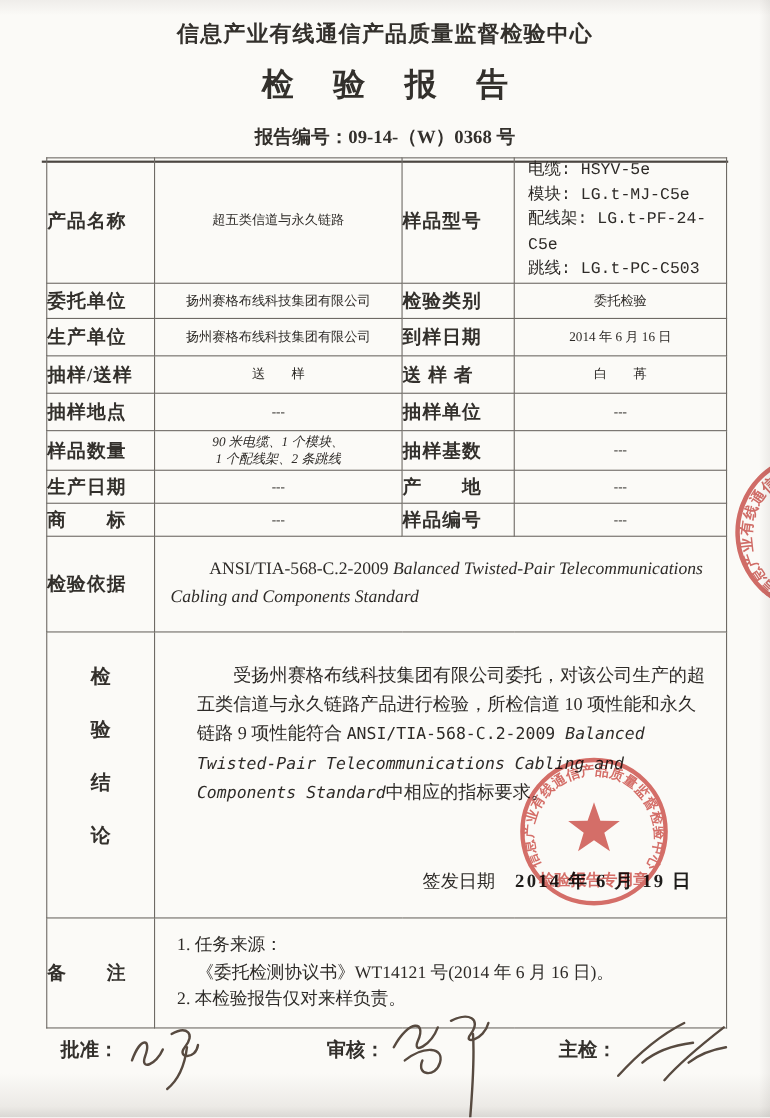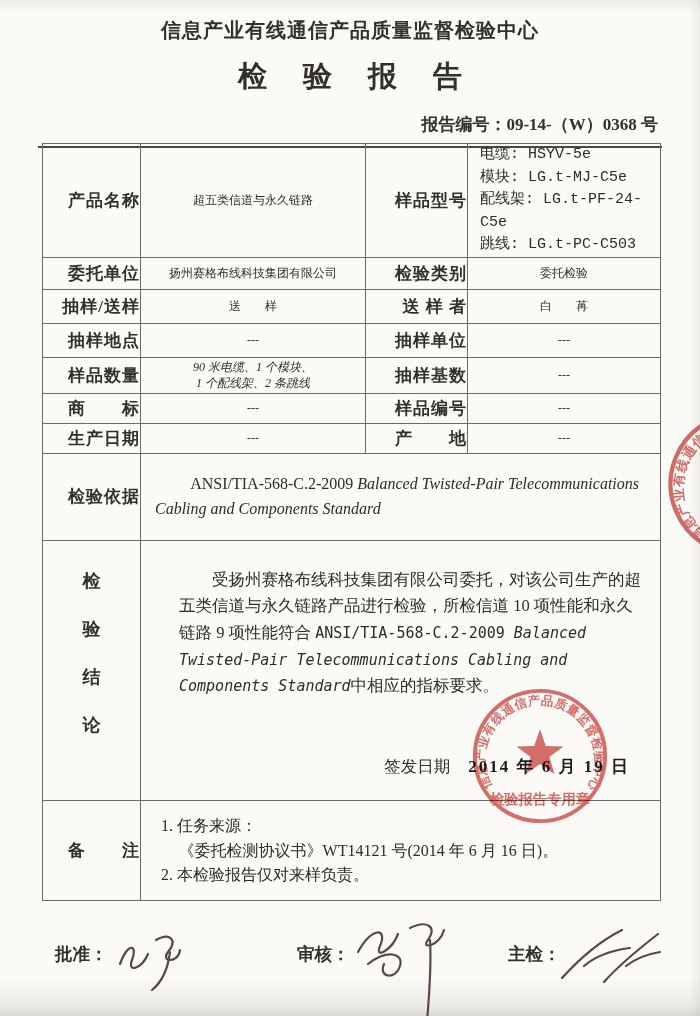--- a/index.html
+++ b/index.html
@@ -12,30 +12,30 @@
       #fbfaf7;
   }
   .edge-shade { position:absolute; right:0; top:0; width:10px; height:100%;
     background:linear-gradient(90deg, rgba(0,0,0,0) 0%, rgba(120,115,110,.10) 100%);
     pointer-events:none; }
 
   
   .org { margin-top:17px; text-align:center; font-size:20px; font-weight:700; letter-spacing:1px; color:#33302c; }
   .title { margin-top:13px; text-align:center; font-size:29px; font-weight:700;
     letter-spacing:36px; text-indent:36px; color:#33302c; }
-  .report-line { margin:16px 42px 0 42px; display:flex; justify-content:flex-end;
+  .report-line { margin:16px 42px 0 42px; display:flex; justify-content:center;
     font-size:17px; font-weight:700; color:#33302c; }
   .pages span { margin-left:18px; }
   .rule { margin:10px 38px 0 38px; border-bottom:2px solid #4b4641; }
 
   
   table { position:absolute; left:42px; top:143px; width:618px;
     border-collapse:collapse; table-layout:fixed; }
   td { border:1px solid #6e6a65; font-size:17px; vertical-align:middle; }
-  td.lbl { font-weight:700; text-align:right; letter-spacing:1px; color:#33302c; }
+  td.lbl { font-weight:700; text-align:left; letter-spacing:1px; color:#33302c; }
   td.val { text-align:center; font-size:12px; }
   .model-cell { text-align:left; padding-left:12px; font-size:15px; line-height:1.5;
     font-family:Liberation Mono, monospace; }
   .qty-cell { line-height:1.35; font-size:16px;font-style:italic; }
   .basis-cell { padding:10px 16px 10px 14px; font-size:16px; line-height:1.55; text-indent:2.2em; }
   .basis-cell .lat { font-family:"Liberation Serif", serif; }
   .basis-cell i { font-family:"Liberation Serif", serif; }
   .vlabel { display:flex; flex-direction:column; align-items:center; justify-content:center;
     gap:24px; height:100%; padding-bottom:34px; font-weight:700; font-size:18px; color:#33302c; }
   .concl-cell { position:relative; vertical-align:top; padding:26px 16px 0 18px;
@@ -91,20 +91,26 @@
         <div>跳线: LG.t-PC-C503</div>
       </td>
     </tr>
     <tr style="height:32px">
       <td class="lbl">委托单位</td>
       <td class="val">扬州赛格布线科技集团有限公司</td>
       <td class="lbl">检验类别</td>
       <td class="val">委托检验</td>
     </tr>
     <tr style="height:34px">
+      <td class="lbl">生产单位</td>
+      <td class="val">扬州赛格布线科技集团有限公司</td>
+      <td class="lbl">到样日期</td>
+      <td class="val">2014 年 6 月 16 日</td>
+    </tr>
+    <tr style="height:34px">
       <td class="lbl">抽样/送样</td>
       <td class="val">送　　样</td>
       <td class="lbl">送 样 者</td>
       <td class="val">白　　苒</td>
     </tr>
     <tr style="height:34px">
       <td class="lbl">抽样地点</td>
       <td class="val">---</td>
       <td class="lbl">抽样单位</td>
       <td class="val">---</td>
@@ -112,29 +118,29 @@
     <tr style="height:36px">
       <td class="lbl">样品数量</td>
       <td class="val qty-cell">
         <div>90 米电缆、1 个模块、</div>
         <div>1 个配线架、2 条跳线</div>
       </td>
       <td class="lbl">抽样基数</td>
       <td class="val">---</td>
     </tr>
     <tr style="height:30px">
+      <td class="lbl">生产日期</td>
+      <td class="val">---</td>
+      <td class="lbl">产　　地</td>
+      <td class="val">---</td>
+    </tr>
+    <tr style="height:30px">
       <td class="lbl">商　　标</td>
       <td class="val">---</td>
       <td class="lbl">样品编号</td>
-      <td class="val">---</td>
-    </tr>
-    <tr style="height:30px">
-      <td class="lbl">生产日期</td>
-      <td class="val">---</td>
-      <td class="lbl">产　　地</td>
       <td class="val">---</td>
     </tr>
     <tr style="height:87px">
       <td class="lbl">检验依据</td>
       <td class="basis-cell" colspan="3">
         <span class="lat">ANSI/TIA-568-C.2-2009</span>
         <i>Balanced Twisted-Pair Telecommunications Cabling and Components Standard</i>
       </td>
     </tr>
     <tr style="height:260px">

